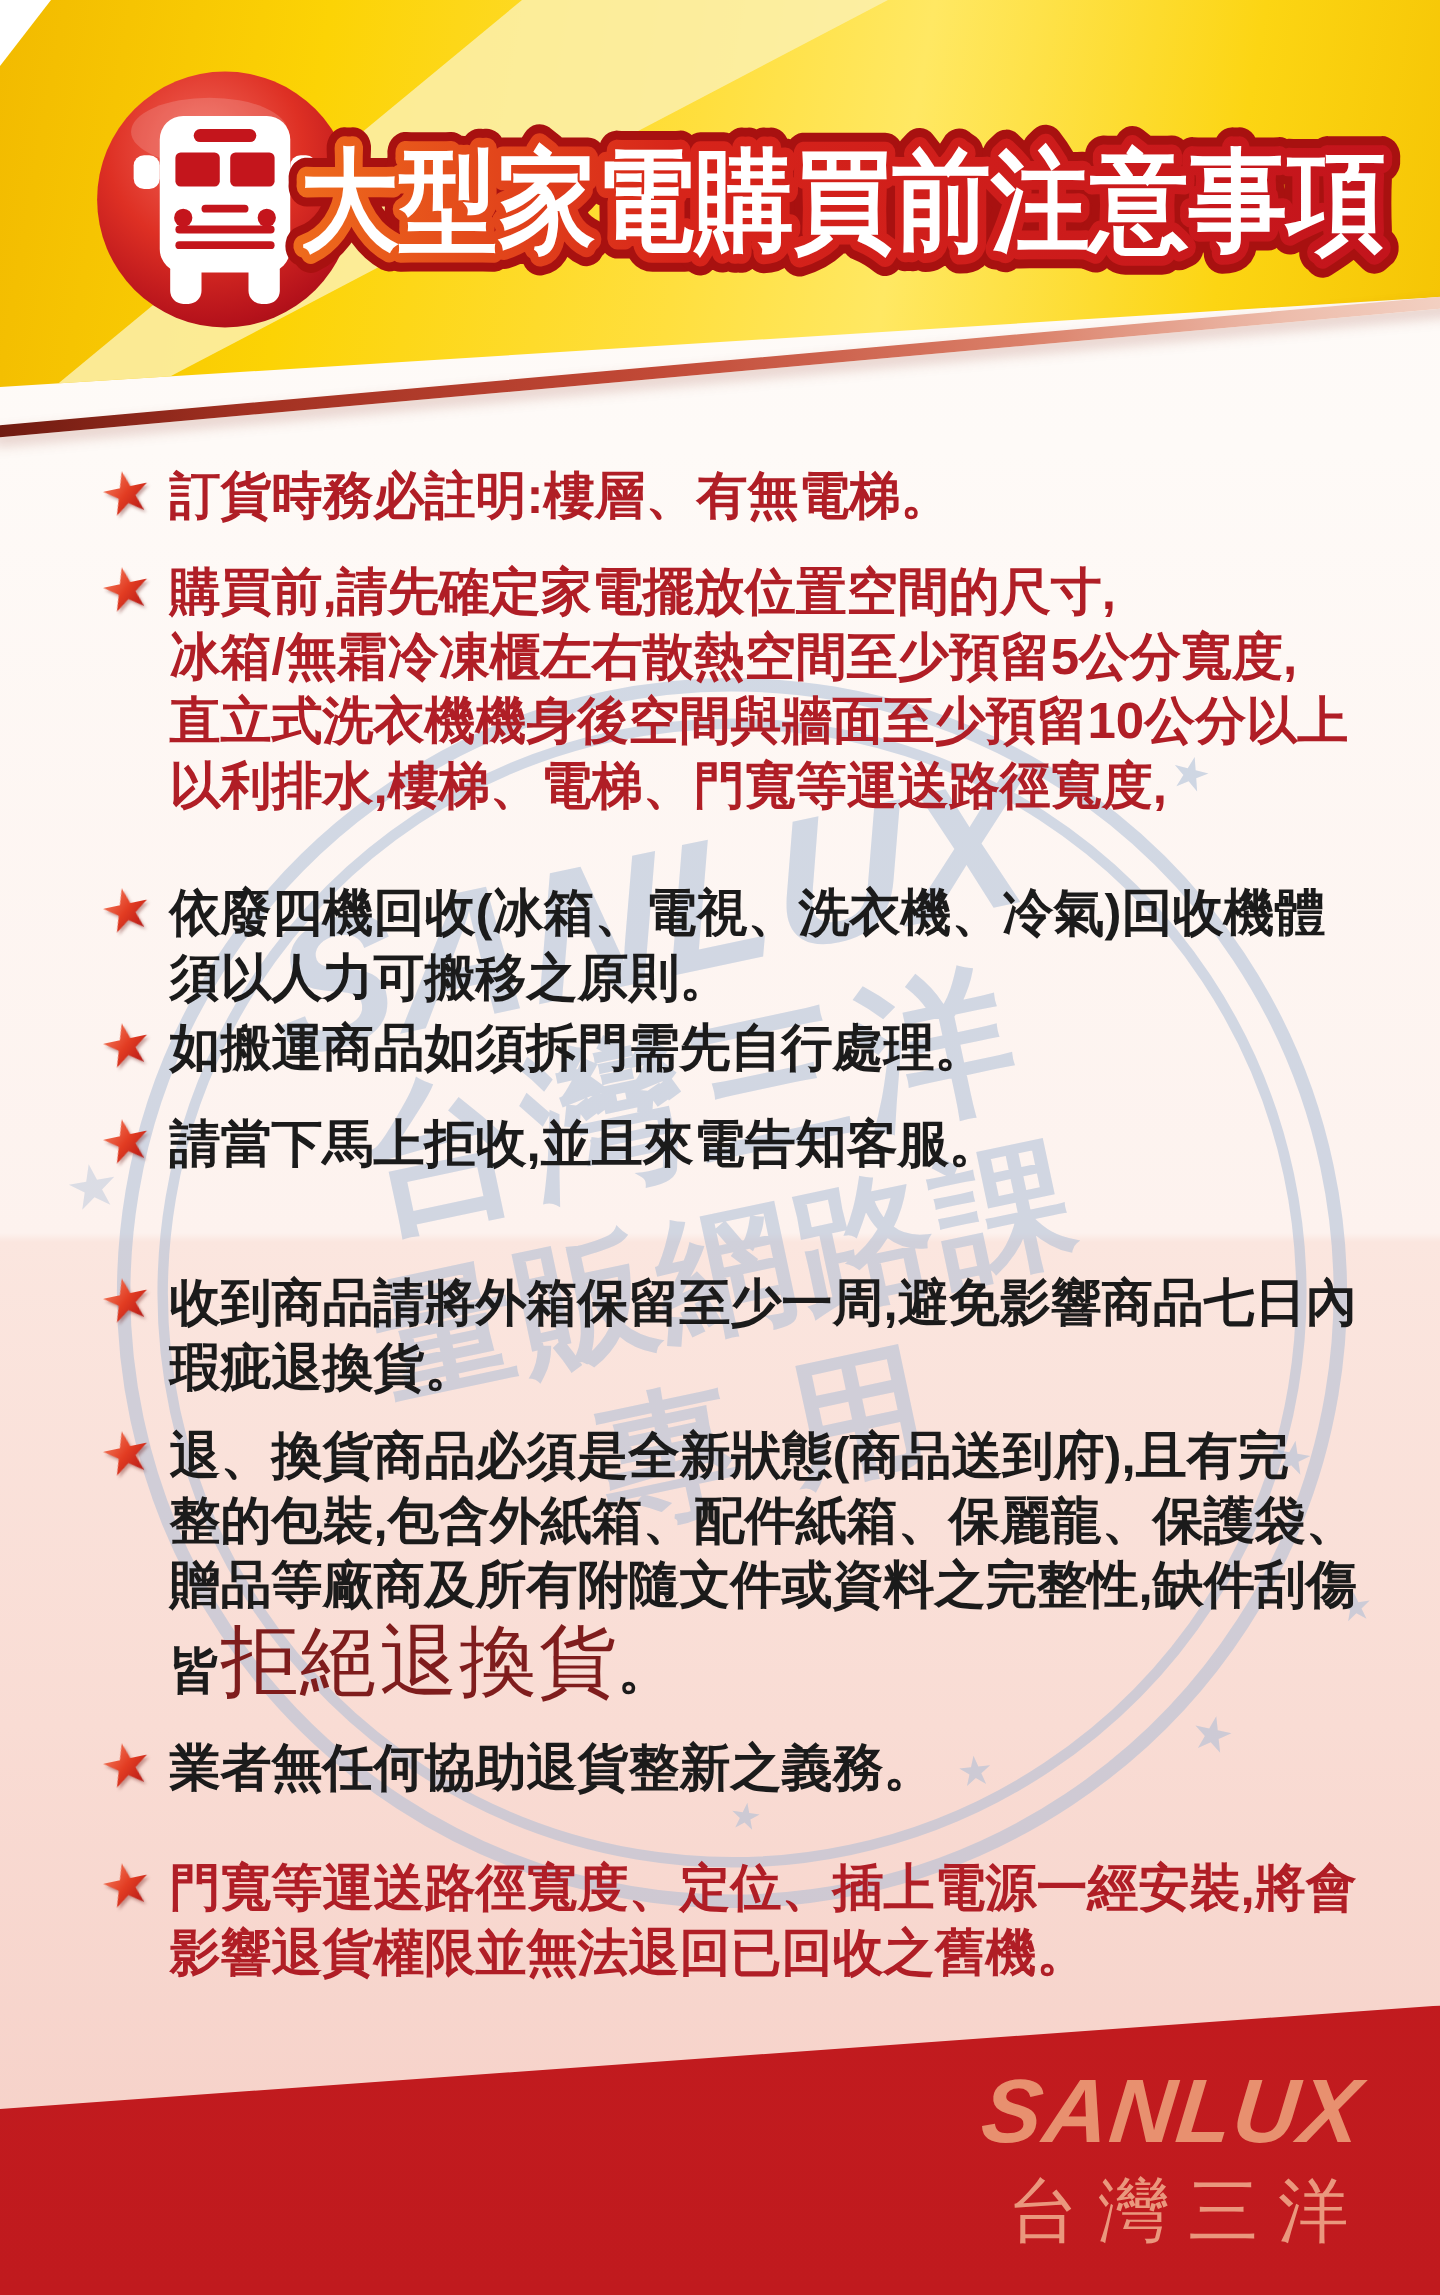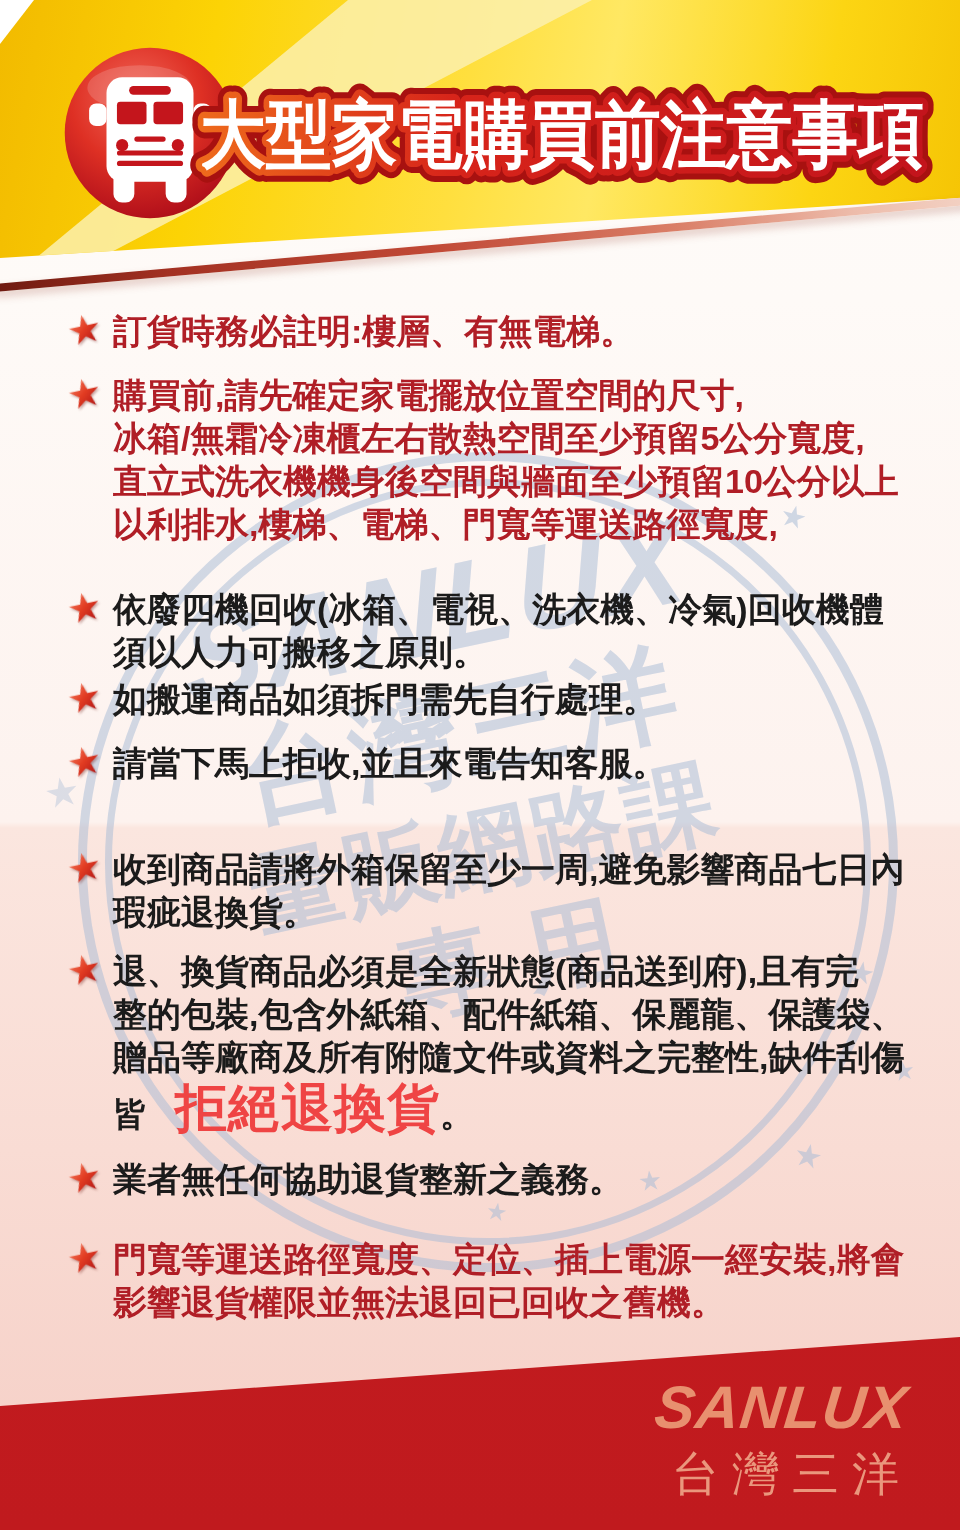--- a/index.html
+++ b/index.html
@@ -72,21 +72,21 @@
   .notice.black{color:#1b1b1b;}
   .star{
     position:absolute;left:-46px;top:0px;font-size:39px;line-height:40px;
     background:linear-gradient(140deg,#f58264 12%,#e23c22 48%,#a60d13 90%);
     -webkit-background-clip:text;background-clip:text;color:transparent;
     transform:rotate(-12deg);
     filter:drop-shadow(1px 2px 1px rgba(100,10,5,.35));
   }
   .tline{white-space:nowrap;}
   .tail{display:flex;align-items:baseline;margin-top:1px;}
-  .em{font-size:52px;line-height:56px;font-weight:700;color:#ef4444;letter-spacing:1px;margin-left:28px;}
+  .em{font-size:52px;line-height:56px;font-weight:400;color:#7f1d1d;letter-spacing:1px;}
   .tail .plain{color:#1b1b1b;}
   
   .footer{
     position:absolute;inset:0;
     clip-path:polygon(0 1406px,960px 1337px,960px 1530px,0 1530px);
     background:linear-gradient(180deg,#c92022 0%,#c01a1e 100%);
   }
   .footer-logo{
     position:absolute;right:52px;top:1378px;
     font-size:60px;font-weight:900;font-style:italic;letter-spacing:1px;

